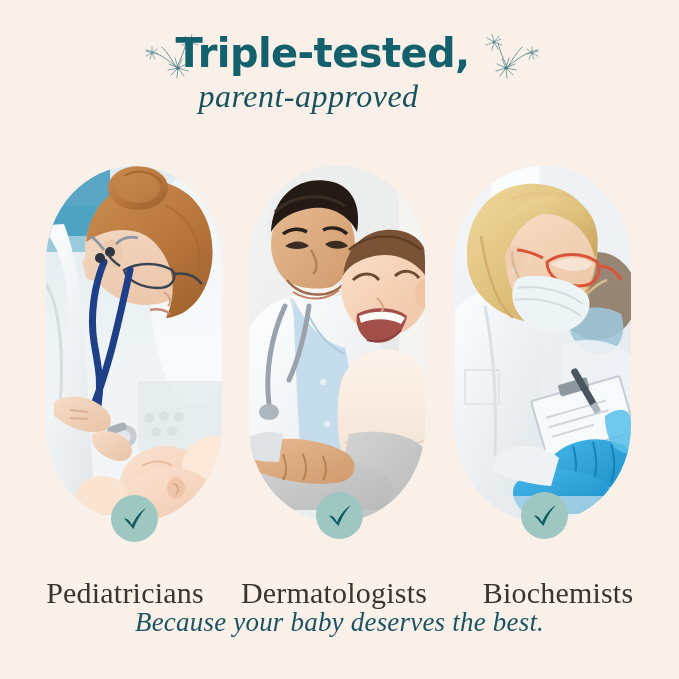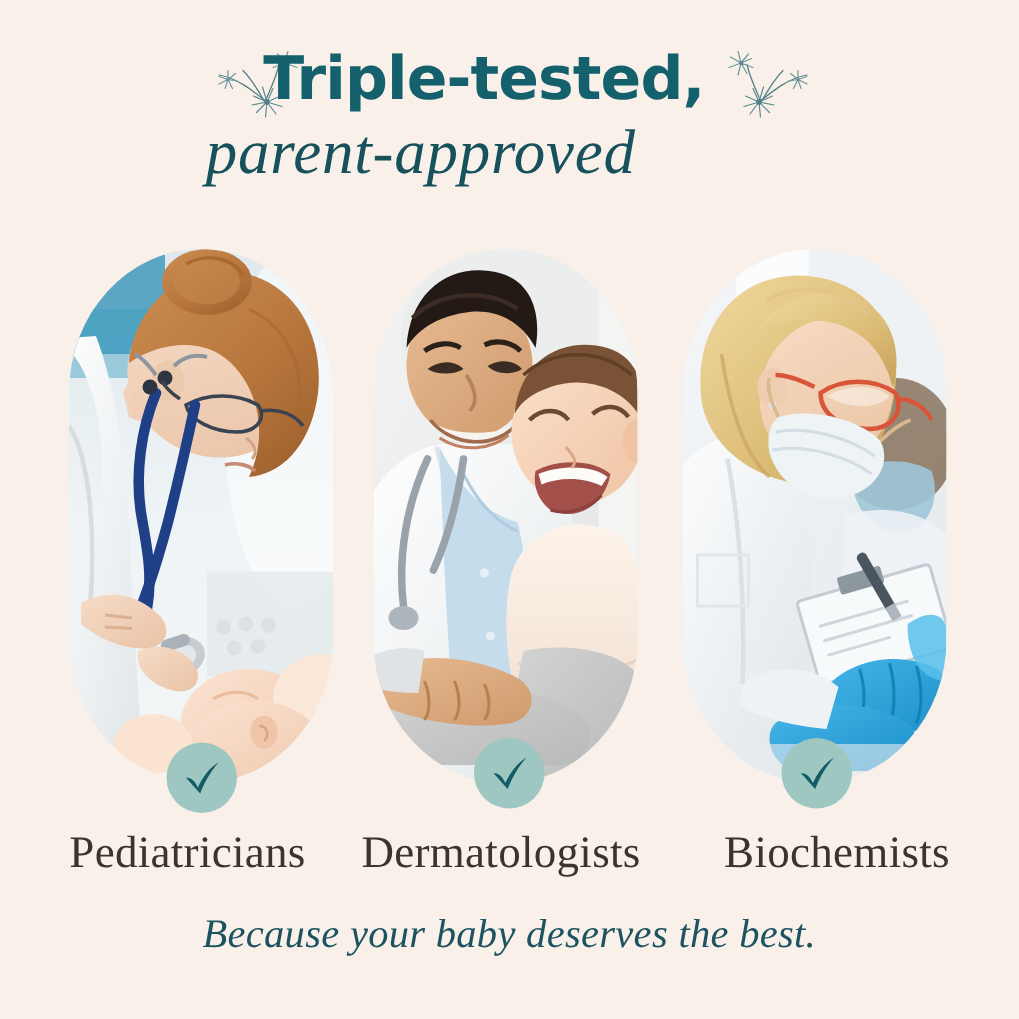--- a/index.html
+++ b/index.html
@@ -16,22 +16,22 @@
   .header{position:absolute;top:0;left:0;width:679px;height:150px;}
   .head-line1{
     position:absolute;top:33px;left:0;width:645px;text-align:center;
     font-family:"DejaVu Sans", sans-serif;
     font-weight:700;font-size:40px;letter-spacing:-0.6px;
     color:#14606c;line-height:1;
   }
   .head-line2{
     position:absolute;top:80px;left:0;width:561px;text-align:center;
     font-family:"Liberation Serif", serif;
-    font-style:italic;font-weight:400;font-size:42px;letter-spacing:0.5px;
-    color:#17515c;line-height:1.05;
+    font-style:italic;font-weight:400;font-size:32px;letter-spacing:0.5px;
+    color:#17515c;line-height:1.05;padding-left:28px;
   }
   .sprig{position:absolute;top:34px;width:74px;height:56px;}
   .sprig-left{left:142px;}
   .sprig-right{left:468px;}
 
   
   .panels{position:absolute;top:166px;left:0;width:679px;height:360px;}
   .panel{
     position:absolute;top:0;width:176px;height:356px;
     border-radius:88px/96px;
@@ -48,21 +48,21 @@
     position:absolute;width:47px;height:47px;border-radius:50%;
     background:#9ec7c2;
     display:flex;align-items:center;justify-content:center;
   }
   .b1{left:111px;top:495px;}
   .b2{left:316px;top:492px;}
   .b3{left:521px;top:492px;}
   .badge svg{display:block;}
 
   
-  .labels{position:absolute;top:552px;left:0;width:679px;height:48px;}
+  .labels{position:absolute;top:576px;left:0;width:679px;height:48px;}
   .label{
     position:absolute;top:0;width:230px;text-align:center;
     font-family:"Liberation Serif", serif;
     font-size:30px;font-weight:400;color:#3b332d;letter-spacing:0.2px;
   }
   .l1{left:10px;}
   .l2{left:219px;}
   .l3{left:443px;}
 
   

